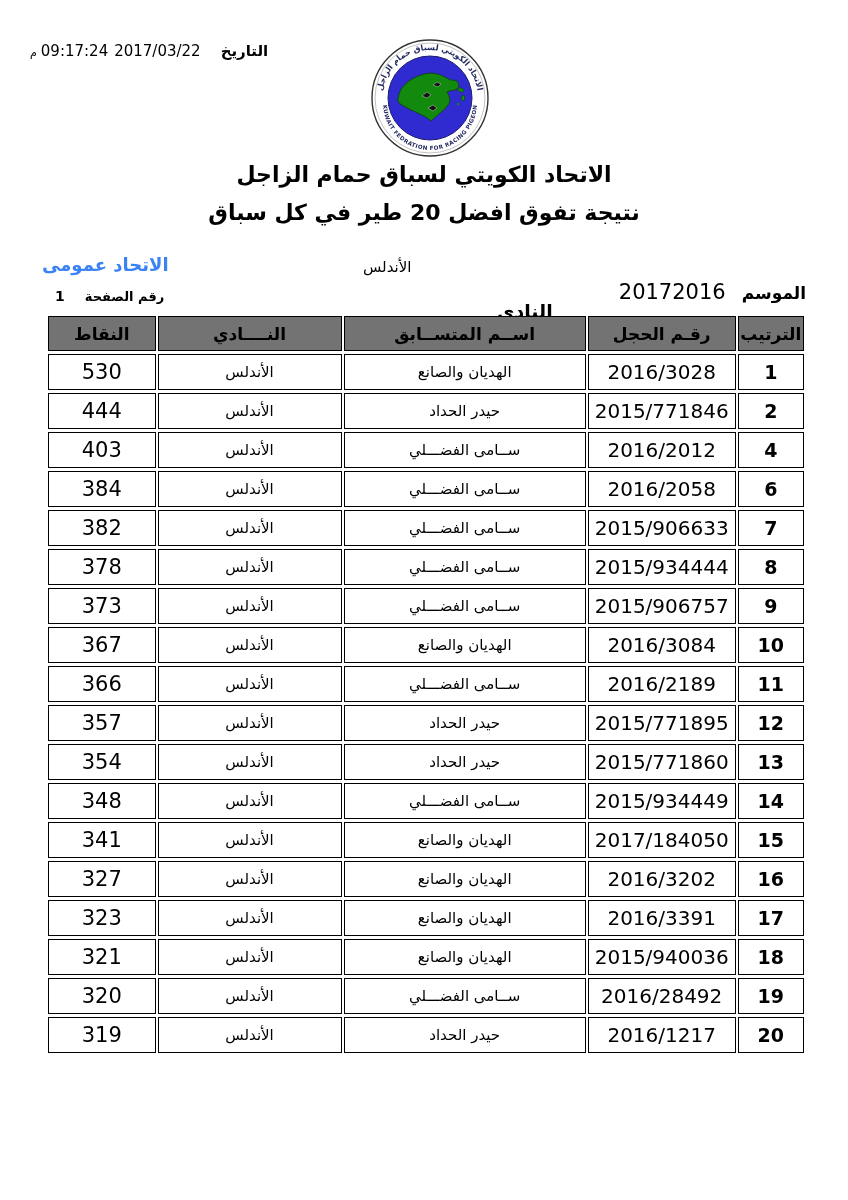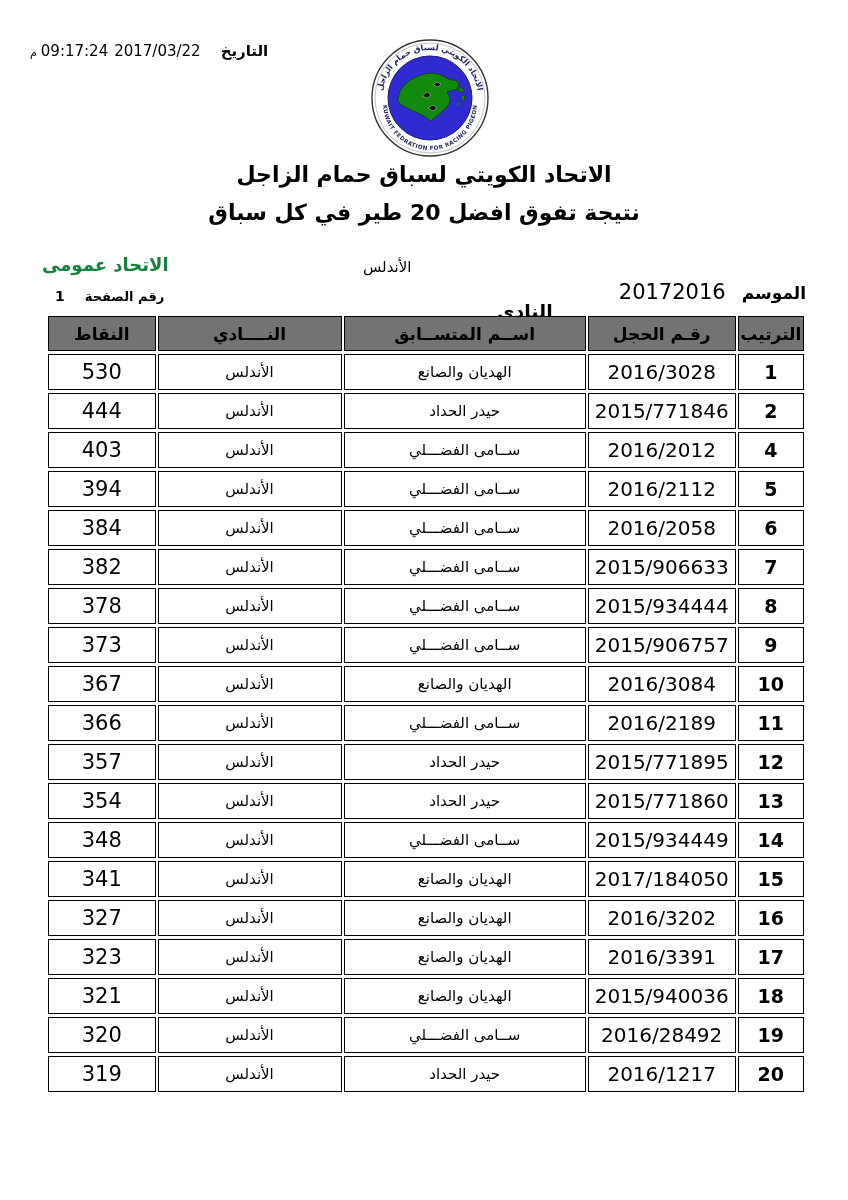--- a/index.html
+++ b/index.html
@@ -11,21 +11,21 @@
   .date-line .time{font-size:15px;}
   .date-line .date{font-size:15px;margin-left:6px;}
   .date-line .dlabel{font-size:15px;font-weight:bold;margin-left:20px;}
   
   .logo{position:absolute;left:370px;top:38px;width:120px;height:120px;}
   
   .title{position:absolute;left:0;right:0;text-align:center;font-weight:bold;font-size:22px;direction:rtl;}
   .title1{top:162px;}
   .title2{top:200px;}
   
-  .union-scope{position:absolute;left:42px;top:254px;font-size:18px;font-weight:bold;color:#15803d;direction:rtl;}
+  .union-scope{position:absolute;left:42px;top:254px;font-size:18px;font-weight:bold;color:#3b82f6;direction:rtl;}
   .club-label{position:absolute;left:497px;top:252px;font-size:19px;font-weight:bold;direction:rtl;margin-top:48px;}
   .club-value{position:absolute;left:363px;top:258px;font-size:15px;direction:rtl;}
   
   .season{position:absolute;right:42px;top:280px;display:flex;direction:rtl;align-items:baseline;}
   .season .slabel{font-size:17px;font-weight:bold;margin-left:16px;}
   .season .svalue{font-size:21px;direction:ltr;}
   .pageno{position:absolute;left:55px;top:288px;display:flex;direction:rtl;align-items:baseline;}
   .pageno .plabel{font-size:13px;font-weight:bold;margin-left:20px;}
   .pageno .pvalue{font-size:14px;font-weight:bold;}
   
@@ -126,27 +126,20 @@
       <td class="c-rank">2</td>
     </tr>
         <tr>
       <td class="c-points">403</td>
       <td class="c-club">الأندلس</td>
       <td class="c-name">ســامى الفضـــلي</td>
       <td class="c-ring">2016/2012</td>
       <td class="c-rank">4</td>
     </tr>
         <tr>
-      <td class="c-points">394</td>
-      <td class="c-club">الأندلس</td>
-      <td class="c-name">ســامى الفضـــلي</td>
-      <td class="c-ring">2016/2112</td>
-      <td class="c-rank">5</td>
-    </tr>
-        <tr>
       <td class="c-points">384</td>
       <td class="c-club">الأندلس</td>
       <td class="c-name">ســامى الفضـــلي</td>
       <td class="c-ring">2016/2058</td>
       <td class="c-rank">6</td>
     </tr>
         <tr>
       <td class="c-points">382</td>
       <td class="c-club">الأندلس</td>
       <td class="c-name">ســامى الفضـــلي</td>

